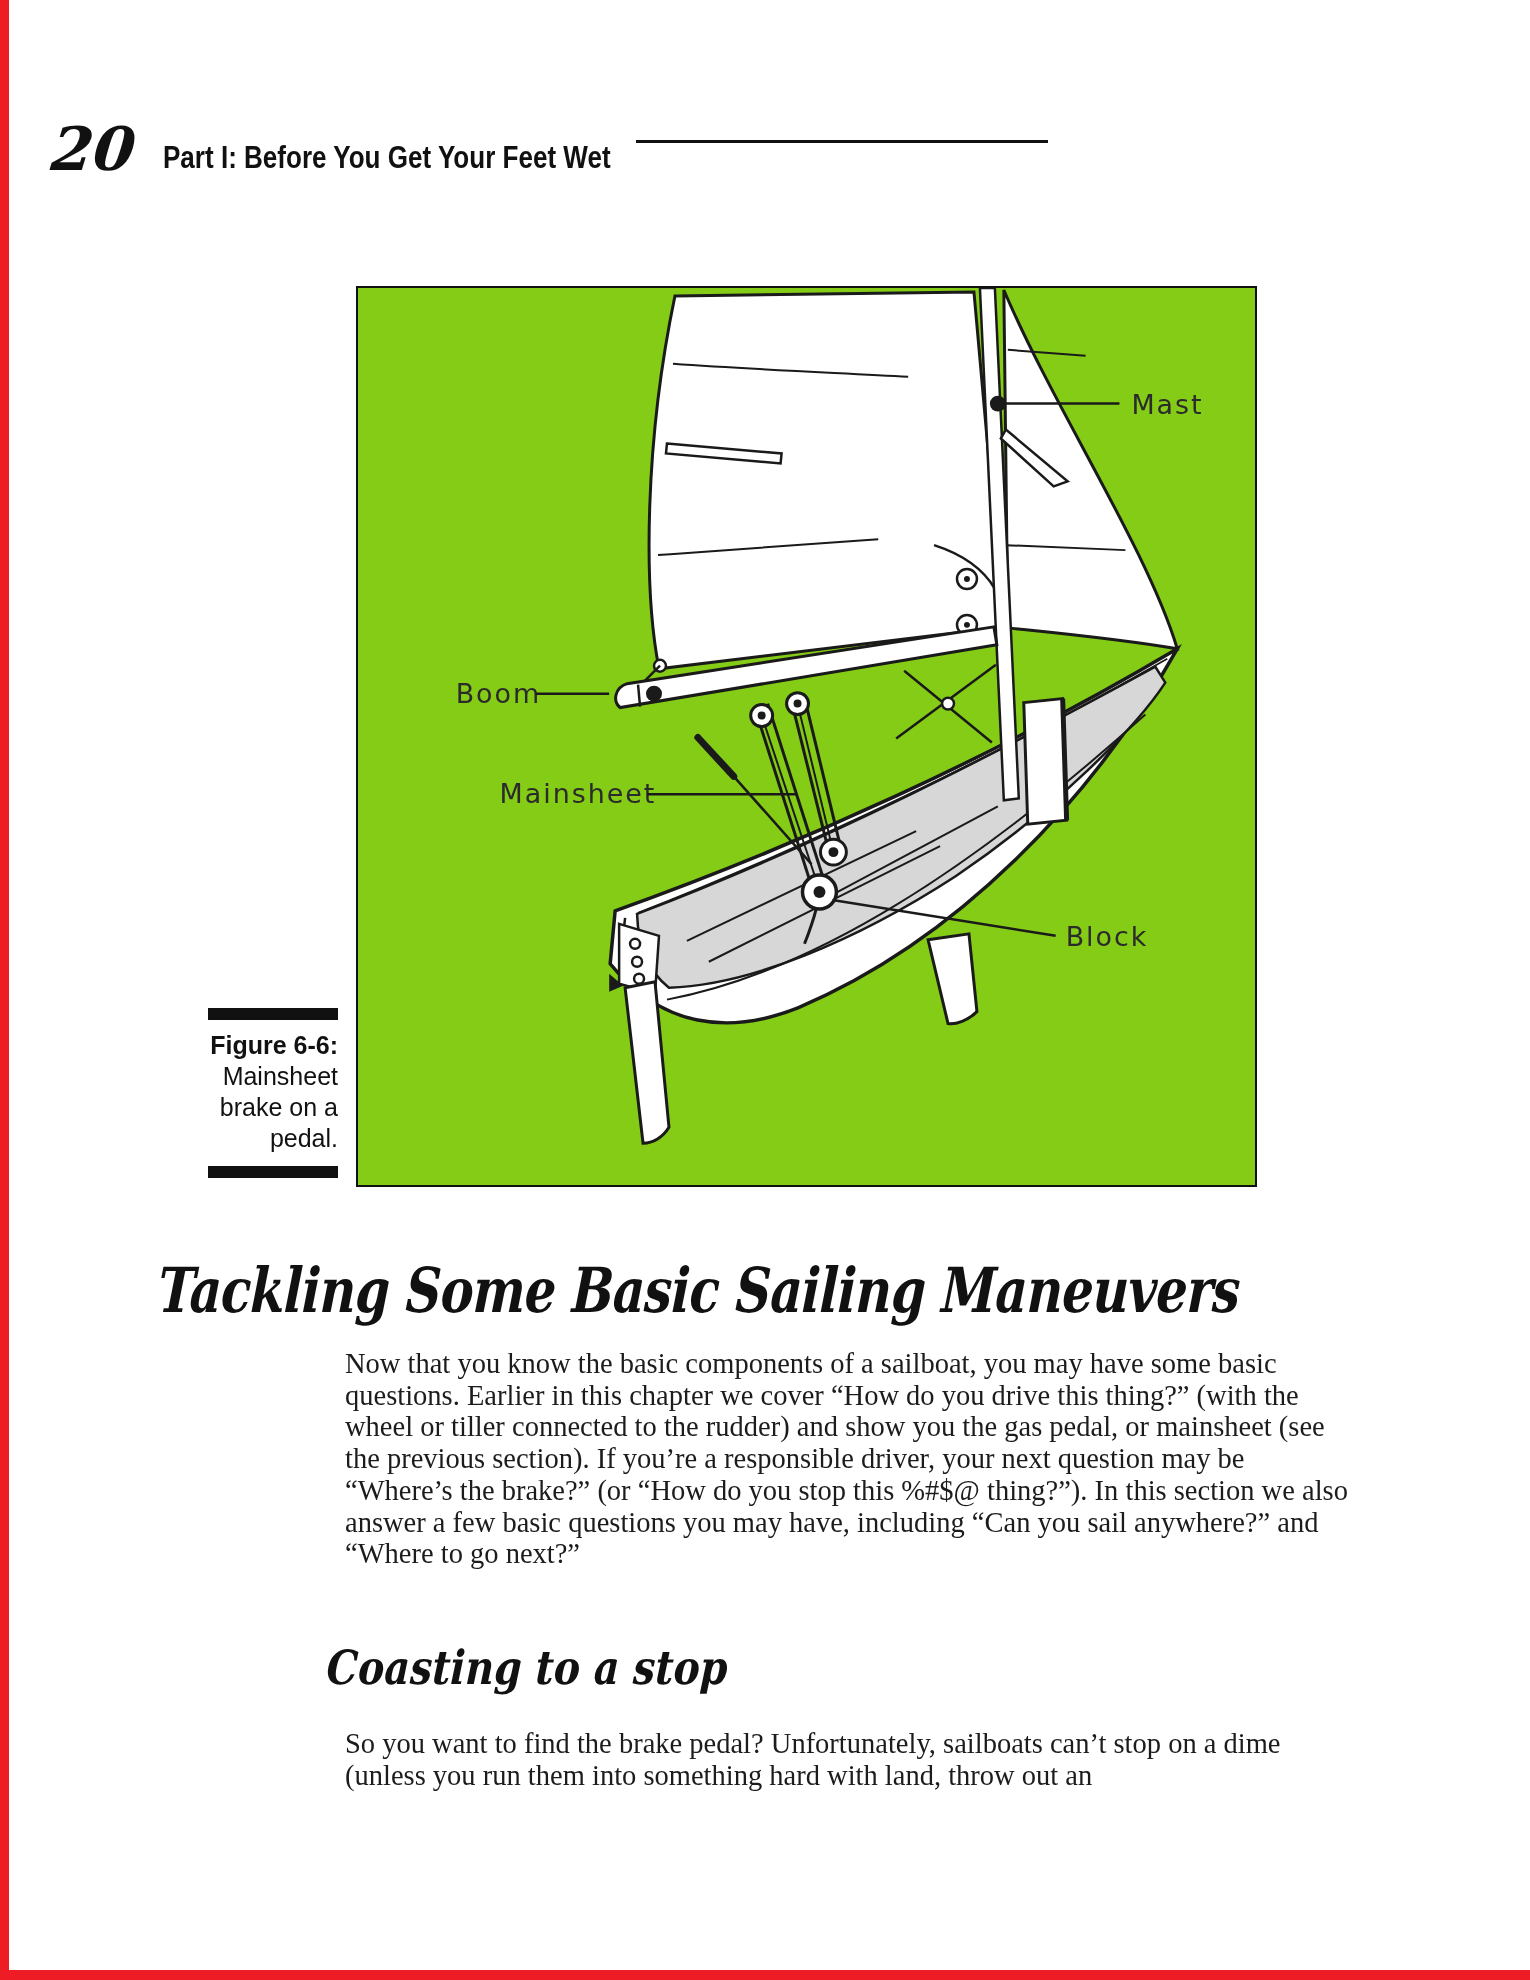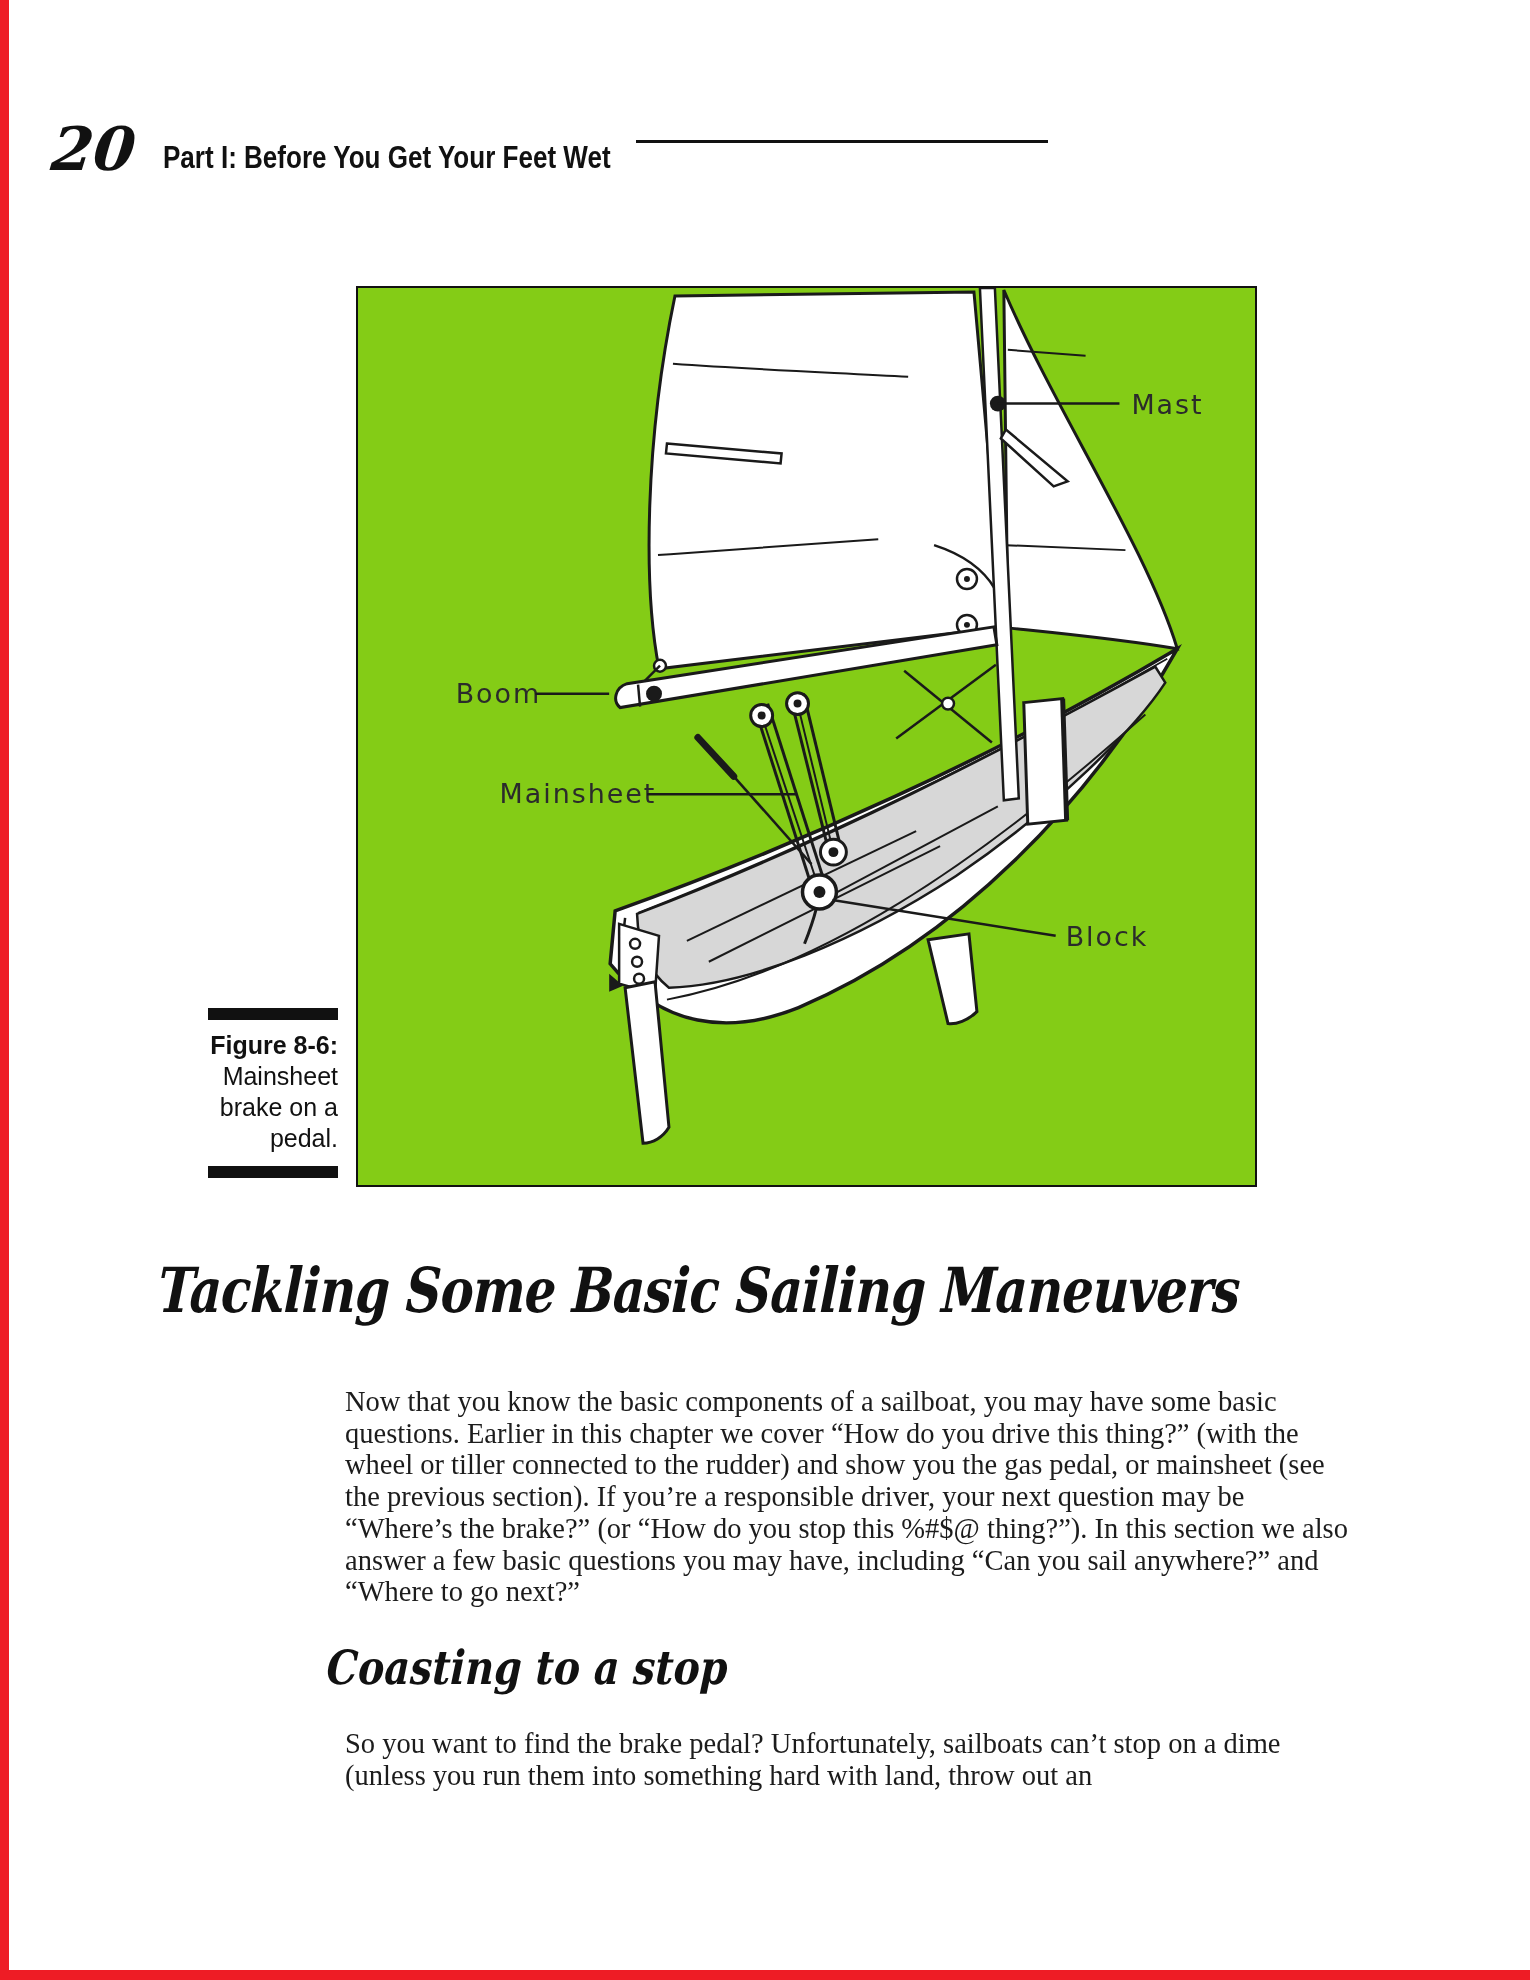--- a/index.html
+++ b/index.html
@@ -53,21 +53,21 @@
   .h1 {
     position:absolute; left:160px; top:1254px;
     font-family:"DejaVu Serif", serif; font-style:italic; font-weight:700;
     font-size:62px; color:#111; white-space:nowrap;
     transform:scaleX(0.80) skewX(-3deg); transform-origin:left top; letter-spacing:-1px;
   }
   .body-par {
     position:absolute; left:345px; width:1008px;
     font-size:28.5px; line-height:31.7px; color:#1c1c1c; text-align:left;
   }
-  .par1 { top:1348px;margin-top:38px; }
+  .par1 { top:1348px; }
   .h2 {
     position:absolute; left:328px; top:1640px;
     font-family:"DejaVu Serif", serif; font-style:italic; font-weight:700;
     font-size:47px; color:#111; white-space:nowrap;
     transform:scaleX(0.84) skewX(-3deg); transform-origin:left top;
   }
   .par2 { top:1728px; }
 </style>
 </head>
 <body>
@@ -162,21 +162,21 @@
     <line x1="290" y1="508" x2="440" y2="508" stroke="#1a1a1a" stroke-width="2.5"></line>
 
     <line x1="476" y1="614" x2="700" y2="650" stroke="#1a1a1a" stroke-width="2.5"></line>
     <text class="fig-label" x="710" y="660">Block</text>
   </svg>
 </div>
 
 <div class="caption">
   <div class="cap-bar"></div>
   <div class="cap-text">
-    <div class="cap-label">Figure 8-6:</div>
+    <div class="cap-label">Figure 6-6:</div>
     <div>Mainsheet</div>
     <div>brake on a</div>
     <div>pedal.</div>
   </div>
   <div class="cap-bar"></div>
 </div>
 
 <div class="h1">Tackling Some Basic Sailing Maneuvers</div>
 
 <p class="body-par par1">Now that you know the basic components of a sailboat, you may have some basic questions. Earlier in this chapter we cover “How do you drive this thing?” (with the wheel or tiller connected to the rudder) and show you the gas pedal, or mainsheet (see the previous section). If you’re a responsible driver, your next question may be “Where’s the brake?” (or “How do you stop this %#$@ thing?”). In this section we also answer a few basic questions you may have, including “Can you sail anywhere?” and “Where to go next?”</p>

